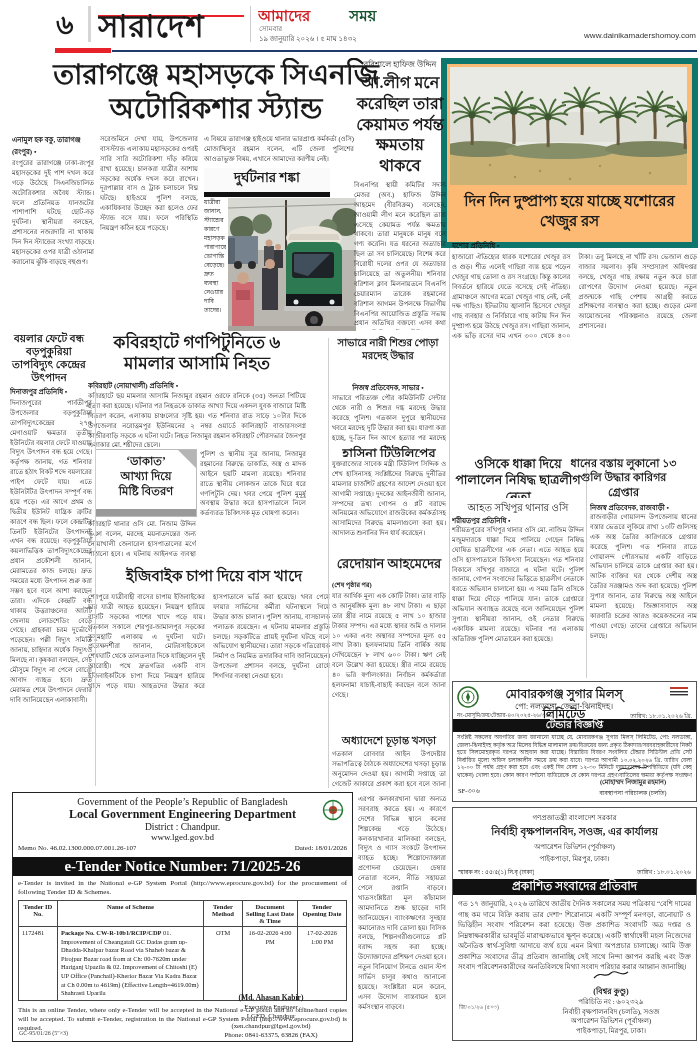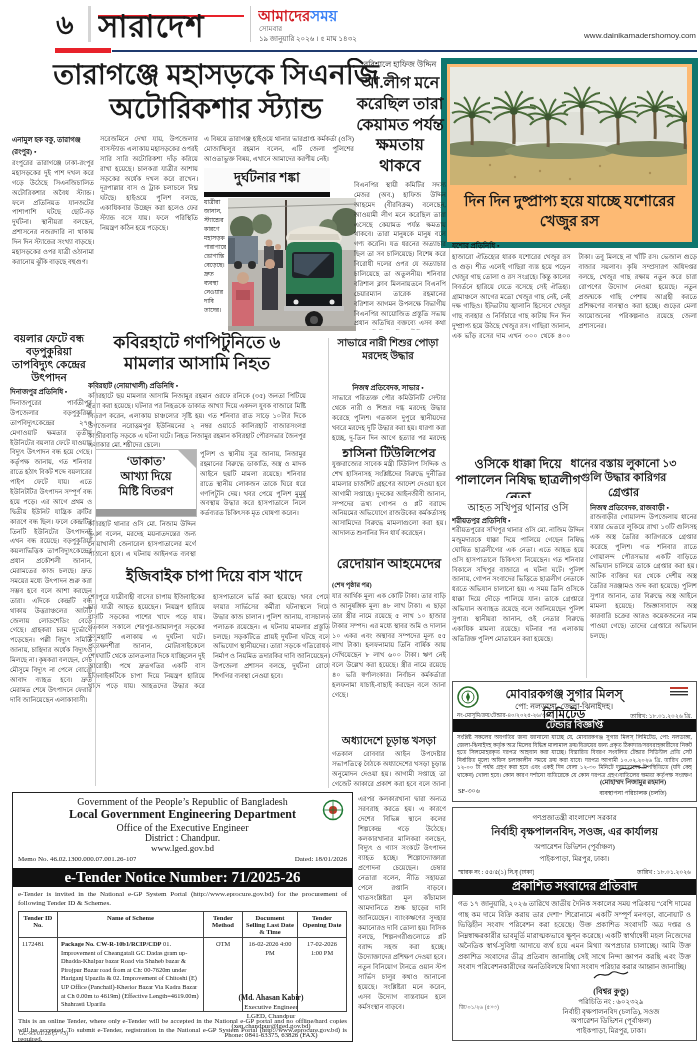--- a/index.html
+++ b/index.html
@@ -27,21 +27,21 @@
 
   <div class="abs" style="left:0;top:0;width:700px;height:48px;">
     <div class="abs" style="left:56px;top:4px;font-size:27px;font-weight:bold;">৬</div>
     <div class="abs" style="left:88px;top:6px;width:3px;height:36px;background:#d5d5d5;"></div>
     <div class="abs" style="left:98px;top:0;width:150px;height:46px;">
       <div class="abs" style="left:0;top:15px;width:146px;height:2px;background:#e8222a;z-index:0;"></div>
       <div class="abs" style="left:0;top:2px;width:146px;font-size:31px;font-weight:bold;letter-spacing:1px;z-index:1;">সারাদেশ</div>
     </div>
     <div class="abs" style="left:250px;top:6px;width:1px;height:36px;background:#cccccc;"></div>
     <div class="abs" style="left:258px;top:4px;width:130px;height:18px;font-size:15px;font-weight:bold;">
-      <span style="color:#d21f26;">আমাদের</span><span style="color:#3b82f6;">সময়</span>
+      <span style="color:#d21f26;">আমাদের</span><span style="color:#14532d;padding-left:39px;">সময়</span>
     </div>
     <div class="abs" style="left:259px;top:23px;font-size:7px;color:#555;">সোমবার</div>
     <div class="abs" style="left:259px;top:33px;font-size:7px;color:#333;">১৯ জানুয়ারি ২০২৬ । ৫ মাঘ ১৪৩২</div>
     <div class="abs" style="right:4px;top:31px;font-size:8px;color:#333;font-family:'Liberation Sans','DejaVu Sans',sans-serif;">www.dainikamadershomoy.com</div>
   </div>
   <div class="abs" style="left:55px;top:48px;width:56px;height:5px;background:#e8222a;"></div>
   <div class="abs" style="left:112px;top:50px;width:585px;height:2px;background:#1f3a6e;"></div>
 
   <div class="abs center" style="left:12px;top:58px;width:336px;height:72px;font-size:28px;font-weight:bold;line-height:1.22;margin-left:36px;">তারাগঞ্জে মহাসড়কে সিএনজি অটোরিকশার স্ট্যান্ড</div>
 
@@ -259,21 +259,20 @@
   <div class="abs" style="left:12px;top:792px;width:339px;height:248px;border:1.5px solid #222;background:#fff;">
     <div class="abs" style="right:8px;top:6px;width:22px;height:22px;">
       <svg width="22" height="22" viewBox="0 0 22 22" xmlns="http://www.w3.org/2000/svg">
         <circle cx="11" cy="11" r="9.5" fill="none" stroke="#1e7a34" stroke-width="1.5"></circle>
         <circle cx="11" cy="11" r="4" fill="#c0392b"></circle>
         <path d="M11 2 V20 M2 11 H20" stroke="#1e7a34" stroke-width="0.8"></path>
       </svg>
     </div>
     <div class="center" style="font-size:10px;margin-top:3px;">Government of the People’s Republic of Bangladesh</div>
     <div class="center bold" style="font-size:12px;">Local Government Engineering Department</div>
-    <div class="center" style="font-size:10px;">Office of the Executive Engineer</div>
     <div class="center" style="font-size:9.5px;">District : Chandpur.</div>
     <div class="center" style="font-size:9px;">www.lged.gov.bd</div>
     <div style="position:relative;height:13px;margin-top:2px;">
       <span class="abs" style="left:5px;top:0;font-size:7px;">Memo No. 46.02.1300.000.07.001.26-107</span>
       <span class="abs" style="right:5px;top:0;font-size:7px;">Dated: 18/01/2026</span>
     </div>
     <div class="blackbar" style="height:19px;">
       <span style="font-size:15px;">e-Tender Notice Number: 71/2025-26</span>
     </div>
     <div class="body-text" style="margin:3px 5px 2px 5px;font-size:7px;line-height:1.35;">e-Tender is invited in the National e-GP System Portal (http://www.eprocure.gov.bd) for the procurement of following Tender ID &amp; Schemes.</div>

